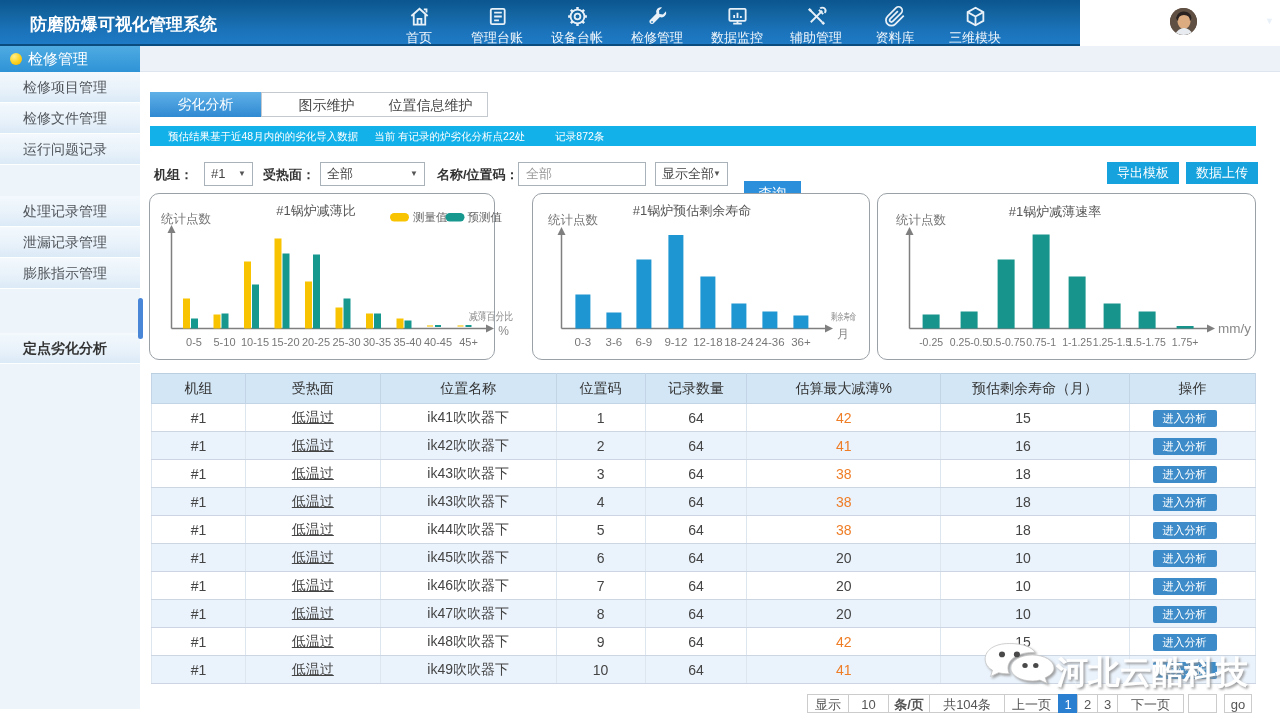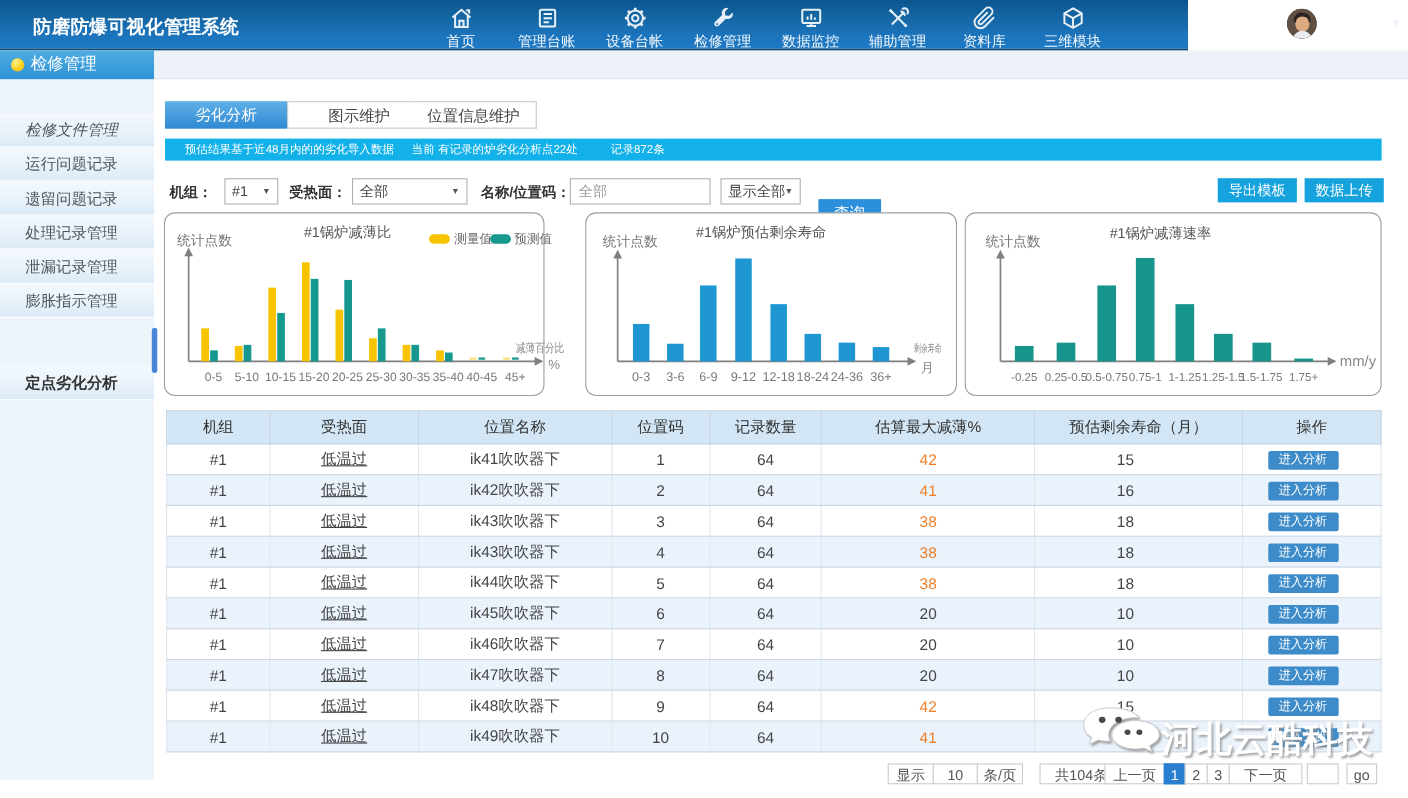--- a/index.html
+++ b/index.html
@@ -156,23 +156,23 @@
           <path d="M4 28 Q8 20 14 20 Q20 20 24 28z" fill="#e8ecf0"></path>
         </svg></div>
     <span id="uname">管理员</span>
     <span id="udate">2016-9-2</span>
     <span id="caret">▼</span>
   </div>
 </div>
 
 <div id="sidebar">
   <div id="sidehead"><span class="ball"></span>检修管理</div>
-  <div class="mitem" style="top:57px;font-style:italic;">检修文件管理</div>
+  <div class="mitem" style="top:26px;">检修项目管理</div>
+  <div class="mitem" style="top:57px;">检修文件管理</div>
   <div class="mitem" style="top:88px;">运行问题记录</div>
-  <div class="mitem" style="top:119px;">遗留问题记录</div>
   <div class="mitem" style="top:150px;">处理记录管理</div>
   <div class="mitem" style="top:181px;">泄漏记录管理</div>
   <div class="mitem" style="top:212px;">膨胀指示管理</div>
   <div class="mitem sel" style="top:243px;">定点劣化分析</div>
   <div id="sthumb"></div>
 </div>
 
 <div id="topstrip"></div>
 <div class="tab" id="tab1">劣化分析</div>
 <div class="tab" id="tab2">图示维护</div>
@@ -433,22 +433,22 @@
         <td class="org">41</td>
         <td><span class="lshift">16</span></td>
         <td><span class="gobtn">进入分析</span></td>
       </tr>
 </tbody>
   </table>
 
 <div id="pager">
   <span class="pcell" style="left:0;width:42px;">显示</span>
   <span class="pcell" style="left:41px;width:41px;">10</span>
-  <span class="pcell" style="left:81px;width:42px;">条/页</span>
-  <span class="pcell" style="left:138px;width:76px;">共104条</span>
+  <span class="pcell" style="left:81px;width:42px;font-weight:bold;">条/页</span>
+  <span class="pcell" style="left:122px;width:76px;">共104条</span>
   <span class="pcell" style="left:197px;width:55px;">上一页</span>
   <span class="pcell act" style="left:251px;width:20px;">1</span>
   <span class="pcell" style="left:270px;width:21px;">2</span>
   <span class="pcell" style="left:290px;width:21px;">3</span>
   <span class="pcell" style="left:310px;width:67px;">下一页</span>
   <span class="pcell" style="left:381px;width:29px;"></span>
   <span class="pcell" style="left:417px;width:28px;">go</span>
 </div>
 
 <div id="wmark">

